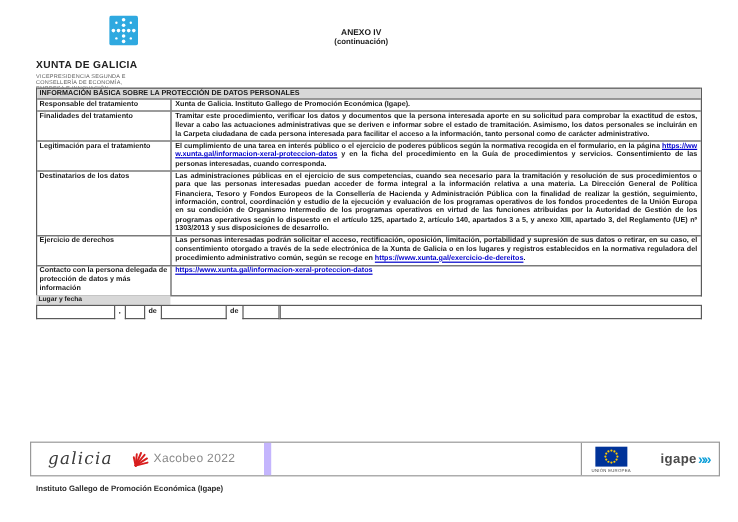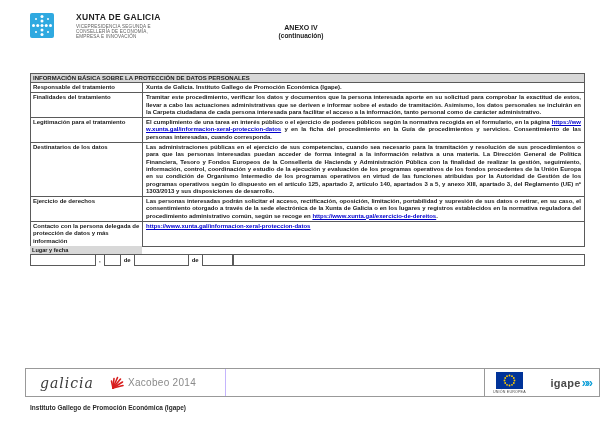--- a/index.html
+++ b/index.html
@@ -12,21 +12,21 @@
   body{
     background:#ffffff;
     font-family:"Liberation Sans", sans-serif;
     color:#1a1a1a;
     position:relative;
     overflow:hidden;
   }
   .page{position:absolute;inset:0;}
 
   
-  .brand{position:absolute;left:30px;top:13px;display:flex;gap:22px;align-items:flex-start;}
+  .brand{position:absolute;left:30px;top:13px;display:flex;gap:12px;align-items:flex-end;flex-direction:column;}
   .brand-emblem{width:24px;height:25px;flex:0 0 auto;}
   .emblem-bg{fill:var(--xunta-blue);}
   .emblem-dot{fill:#ffffff;}
   .brand-title{font-size:8.5px;font-weight:bold;letter-spacing:.3px;color:#222;line-height:9px;}
   .brand-sub{font-size:4.6px;line-height:5.1px;color:#606060;letter-spacing:.2px;margin-top:2px;text-transform:uppercase;}
   .anexo{position:absolute;left:211px;top:24px;width:180px;text-align:center;}
   .anexo-l1{font-size:7px;font-weight:bold;line-height:8px;}
   .anexo-l2{font-size:6.5px;font-weight:bold;line-height:7.5px;}
 
   
@@ -44,21 +44,21 @@
   .dc-place{width:66px;}
   .dc-day{width:17px;}
   .dc-month{width:55px;}
   .dc-year{width:31px;}
   .dc-rest{flex:1;}
   .date-sep{display:flex;align-items:center;justify-content:center;padding:0 3px;line-height:11px;}
 
   
   .footer-strip{position:absolute;left:25px;top:368px;width:575px;height:29px;border:1px solid #999;display:flex;}
   .fcell{height:100%;display:flex;align-items:center;gap:16px;}
-  .fcell-logos{flex:0 0 200px;border-right:1px solid #c4b5fd;gap:16px;padding-left:14px;}
+  .fcell-logos{flex:0 0 200px;border-right:6px solid #c4b5fd;gap:16px;padding-left:14px;}
   .fcell-empty{flex:1;border-right:1px solid #999;}
   .fcell-eu{flex:0 0 114px;justify-content:space-between;padding:0 8px;}
   .galicia-logo{font-family:"DejaVu Serif", serif;font-style:italic;font-size:14px;color:#3a3a3a;letter-spacing:1px;line-height:14px;}
   .xacobeo{display:flex;align-items:center;gap:4px;}
   .xacobeo-text{font-size:10px;color:#8a8a8a;letter-spacing:.3px;}
   .eu-block{display:flex;flex-direction:column;align-items:center;gap:1px;}
   .eu-flag{width:27px;height:17px;}
   .eu-flag-bg{fill:var(--eu-blue);}
   .eu-star{fill:var(--star-yellow);}
   .eu-label{font-size:3.6px;color:#444;letter-spacing:.2px;white-space:nowrap;}
@@ -158,21 +158,21 @@
         <svg width="14" height="14" viewBox="0 0 14 14">
           <g stroke="#d81e1e" stroke-width="1.6" stroke-linecap="round" fill="none">
             <path d="M3 12 L1.5 5"></path>
             <path d="M3 12 L4 2.5"></path>
             <path d="M3 12 L7.5 1.5"></path>
             <path d="M3 12 L10.5 3"></path>
             <path d="M3 12 L12.5 6"></path>
             <path d="M3 12 L13 9.5"></path>
           </g>
         </svg>
-        <span class="xacobeo-text">Xacobeo 2014</span>
+        <span class="xacobeo-text">Xacobeo 2022</span>
       </div>
     </div>
     <div class="fcell fcell-empty"></div>
     <div class="fcell fcell-eu">
       <div class="eu-block">
         <svg class="eu-flag" viewBox="0 0 27 17">
           <rect class="eu-flag-bg" width="27" height="17"></rect>
           <g class="eu-star">
             <circle cx="13.5" cy="3.5" r="0.9"></circle>
             <circle cx="16" cy="4.2" r="0.9"></circle>

